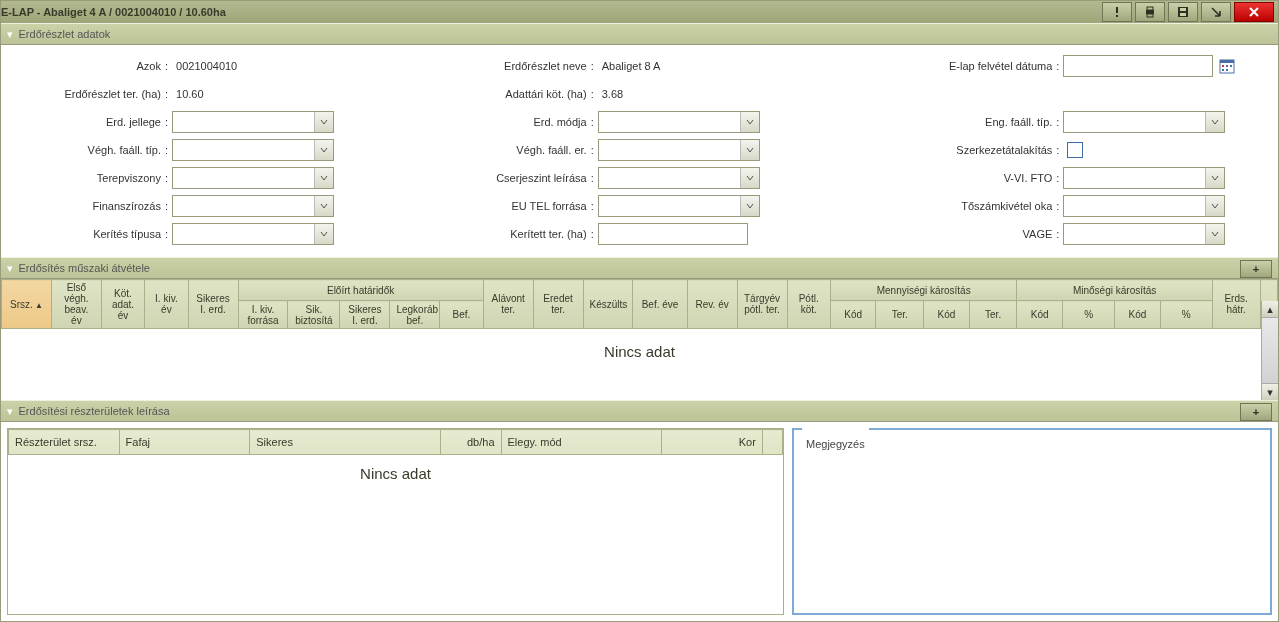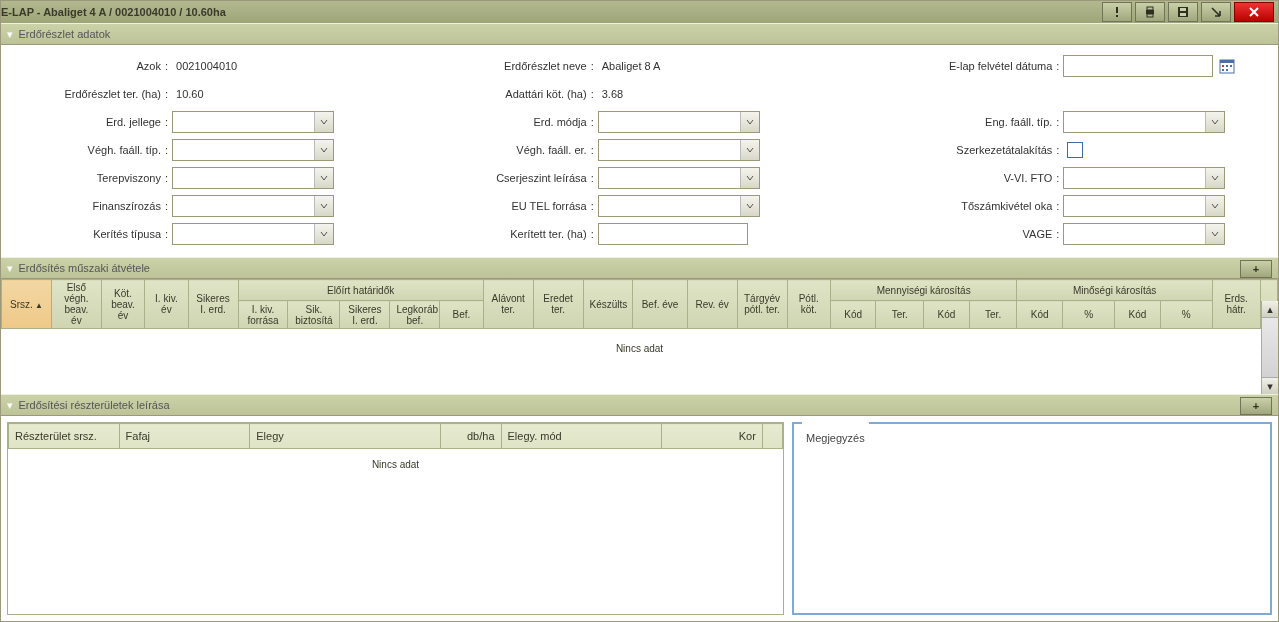--- a/index.html
+++ b/index.html
@@ -172,21 +172,21 @@
   }
   .grid1 th.sortcol {
     background: linear-gradient(#f2d7a3, #eec988);
   }
   .grid1 th.group { height: 16px; }
   .grid1 .sort-mark { font-size: 8px; margin-left: 2px; }
   .nodata {
     text-align: center;
     padding: 14px 0 40px 0;
     color: #3a3a2a;
-    font-size: 10px;
+    font-size: 15px;
   }
   .scroll-right {
     position: absolute;
     right: 0; top: 22px; bottom: 0;
     width: 16px;
     background: linear-gradient(#eee, #ccc);
     border-left: 1px solid #aaa;
   }
   .scroll-up, .scroll-dn {
     height: 16px;
@@ -543,21 +543,21 @@
             <col style="width:48px">
             <col style="width:42px">
             <col style="width:48px">
           <col style="width:44px">
             <col style="width:16px">
         </colgroup>
         <thead>
           <tr>
             <th rowspan="2" class="sortcol"><span>Srsz.</span><span class="sort-mark">▲</span></th>
             <th rowspan="2" style="white-space:normal">Első végh. beav. év</th>
-            <th rowspan="2" style="white-space:normal">Köt. beav. év</th>
+            <th rowspan="2" style="white-space:normal">Köt. adat. év</th>
             <th rowspan="2" style="white-space:normal">I. kiv. év</th>
             <th rowspan="2" style="white-space:normal">Sikeres I. erd.</th>
             <th colspan="5" class="group">Előírt határidők</th>
             <th rowspan="2" style="white-space:normal">Alávont ter.</th>
             <th rowspan="2" style="white-space:normal">Eredet ter.</th>
             <th rowspan="2">Készülts</th>
             <th rowspan="2">Bef. éve</th>
             <th rowspan="2">Rev. év</th>
             <th rowspan="2" style="white-space:normal">Tárgyév pótl. ter.</th>
             <th rowspan="2" style="white-space:normal">Pótl. köt.</th>
@@ -608,21 +608,21 @@
               <col style="width:190px">
               <col style="width:60px">
               <col style="width:160px">
               <col style="width:100px">
               <col style="width:20px">
           </colgroup>
           <thead>
             <tr>
               <th>Részterület srsz.</th>
               <th>Fafaj</th>
-              <th>Elegy</th>
+              <th>Sikeres</th>
               <th class="ra">db/ha</th>
               <th>Elegy. mód</th>
               <th class="ra">Kor</th>
               <th></th>
             </tr>
           </thead>
         </table>
         <div class="nodata" style="padding:10px 0">Nincs adat</div>
       </div>
       <div class="note-box">

